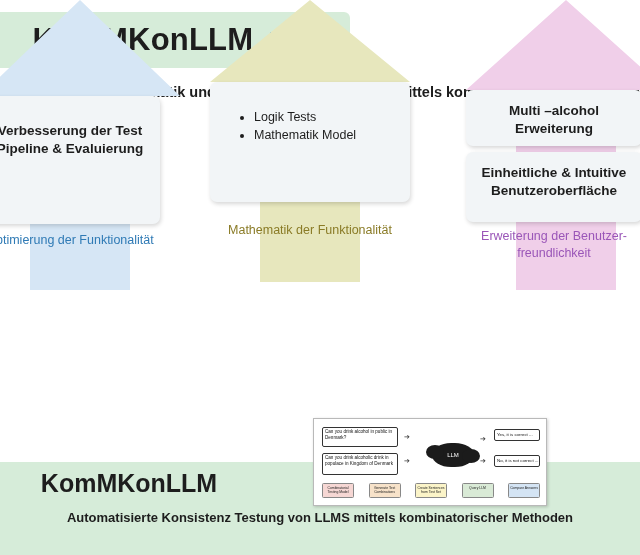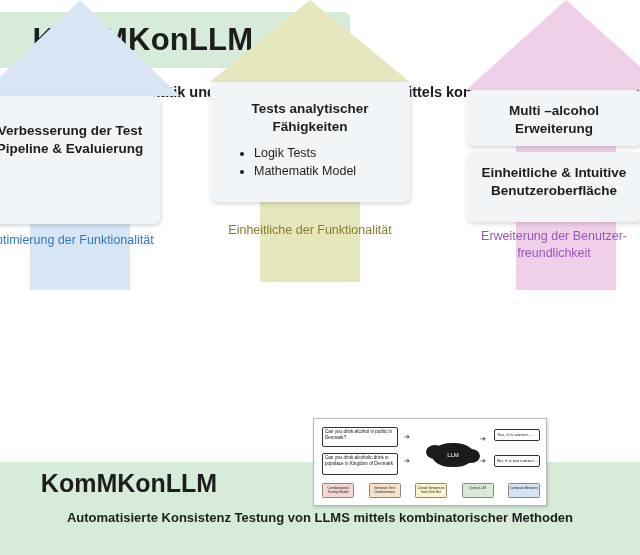--- a/index.html
+++ b/index.html
@@ -258,27 +258,26 @@
   <h3>Verbesserung der Test Pipeline &amp; Evaluierung</h3>
 </div>
 <div class="caption" id="cap1">Optimierung der Funktionalität</div>
 
 <div class="arrow col" id="col2">
   <svg width="200" height="282" viewBox="0 0 200 282">
     <polygon points="100,0 200,82 150,82 150,282 50,282 50,82 0,82" fill="#e7e7bd"></polygon>
   </svg>
 </div>
 <div class="card" id="card2">
-  <h3>Tests analytischer Fähigkeiten</h3>
   <ul>
     <li>Logik Tests</li>
     <li>Mathematik Model</li>
   </ul>
 </div>
-<div class="caption" id="cap2">Einheitliche der Funktionalität</div>
+<div class="caption" id="cap2">Mathematik der Funktionalität</div>
 
 <div class="arrow col" id="col3">
   <svg width="200" height="290" viewBox="0 0 200 290">
     <polygon points="100,0 200,90 150,90 150,290 50,290 50,90 0,90" fill="#f0cfe9"></polygon>
   </svg>
 </div>
 <div class="card" id="card3a">
   <h3>Multi –alcohol Erweiterung</h3>
 </div>
 <div class="card" id="card3b">

